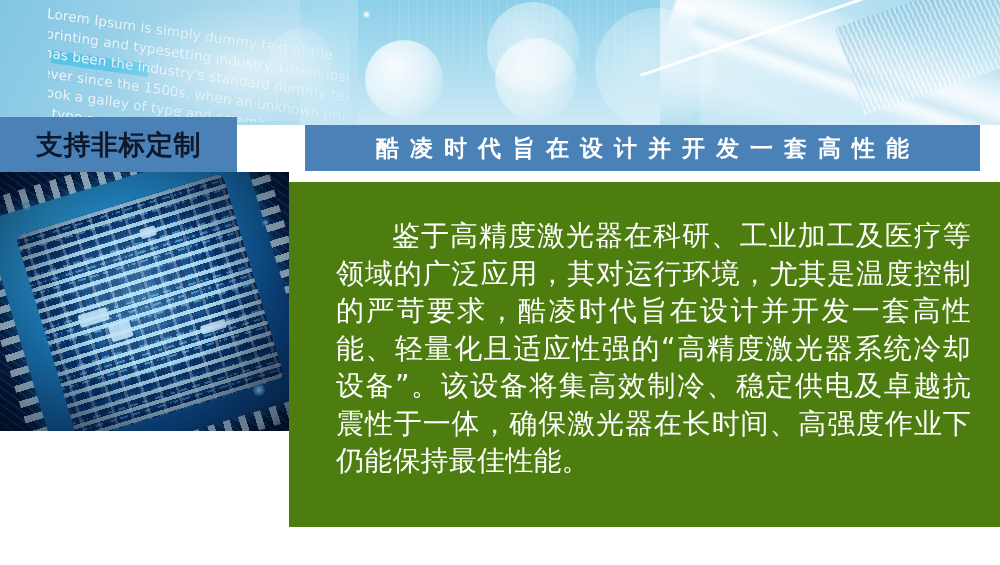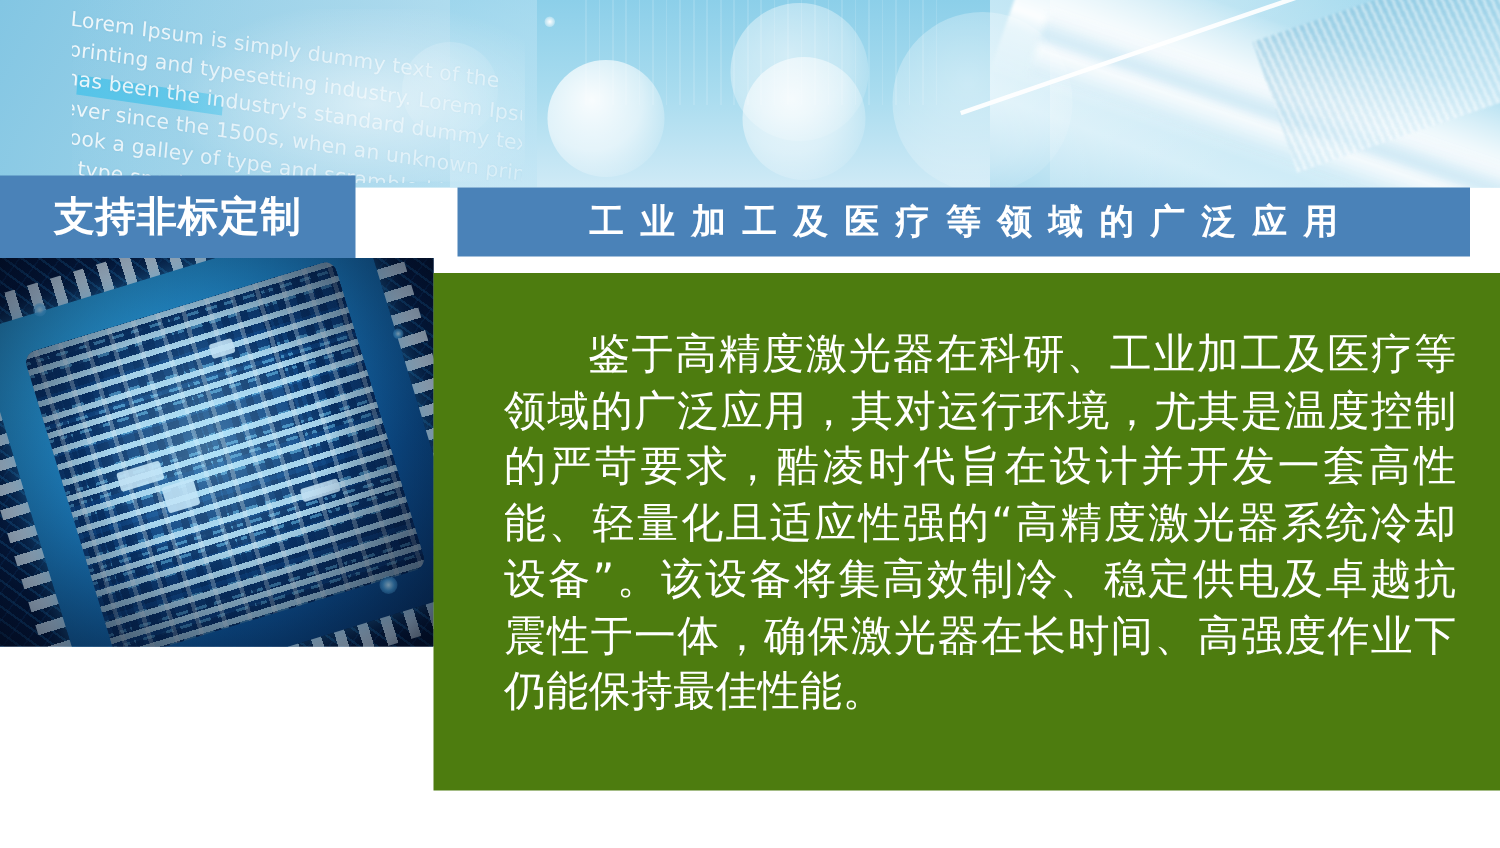--- a/index.html
+++ b/index.html
@@ -182,21 +182,21 @@
     left: 0;
     top: 117px;
     width: 237px;
     height: 55px;
     background: #4a82b8;
     display: flex;
     align-items: center;
     justify-content: center;
   }
   .badge-text {
-    color: #ffffff;
+    color: #0f172a;
     font-size: 27px;
     font-weight: bold;
     letter-spacing: 0.5px;
     line-height: 1;
     font-family: "DejaVu Sans", "Liberation Sans", sans-serif;
   }
 
   
   .title-bar {
     position: absolute;
@@ -418,21 +418,21 @@
     </div>
     <div class="lorem-fade"></div>
     <div class="header-glow"></div>
   </div>
 
   <div class="badge">
     <span class="badge-text">支持非标定制</span>
   </div>
 
   <div class="title-bar">
-    <span class="title-text">工业加工及医疗等领域的广泛应用</span>
+    <span class="title-text">酷凌时代旨在设计并开发一套高性能</span>
   </div>
 
   <div class="chip-image">
     <div class="chip-bg"></div>
     <div class="pcb-traces"></div>
     <div class="pcb-traces2"></div>
 
     <div class="chip-body">
       <div class="pins pins-top"></div>
       <div class="pins pins-bottom"></div>

